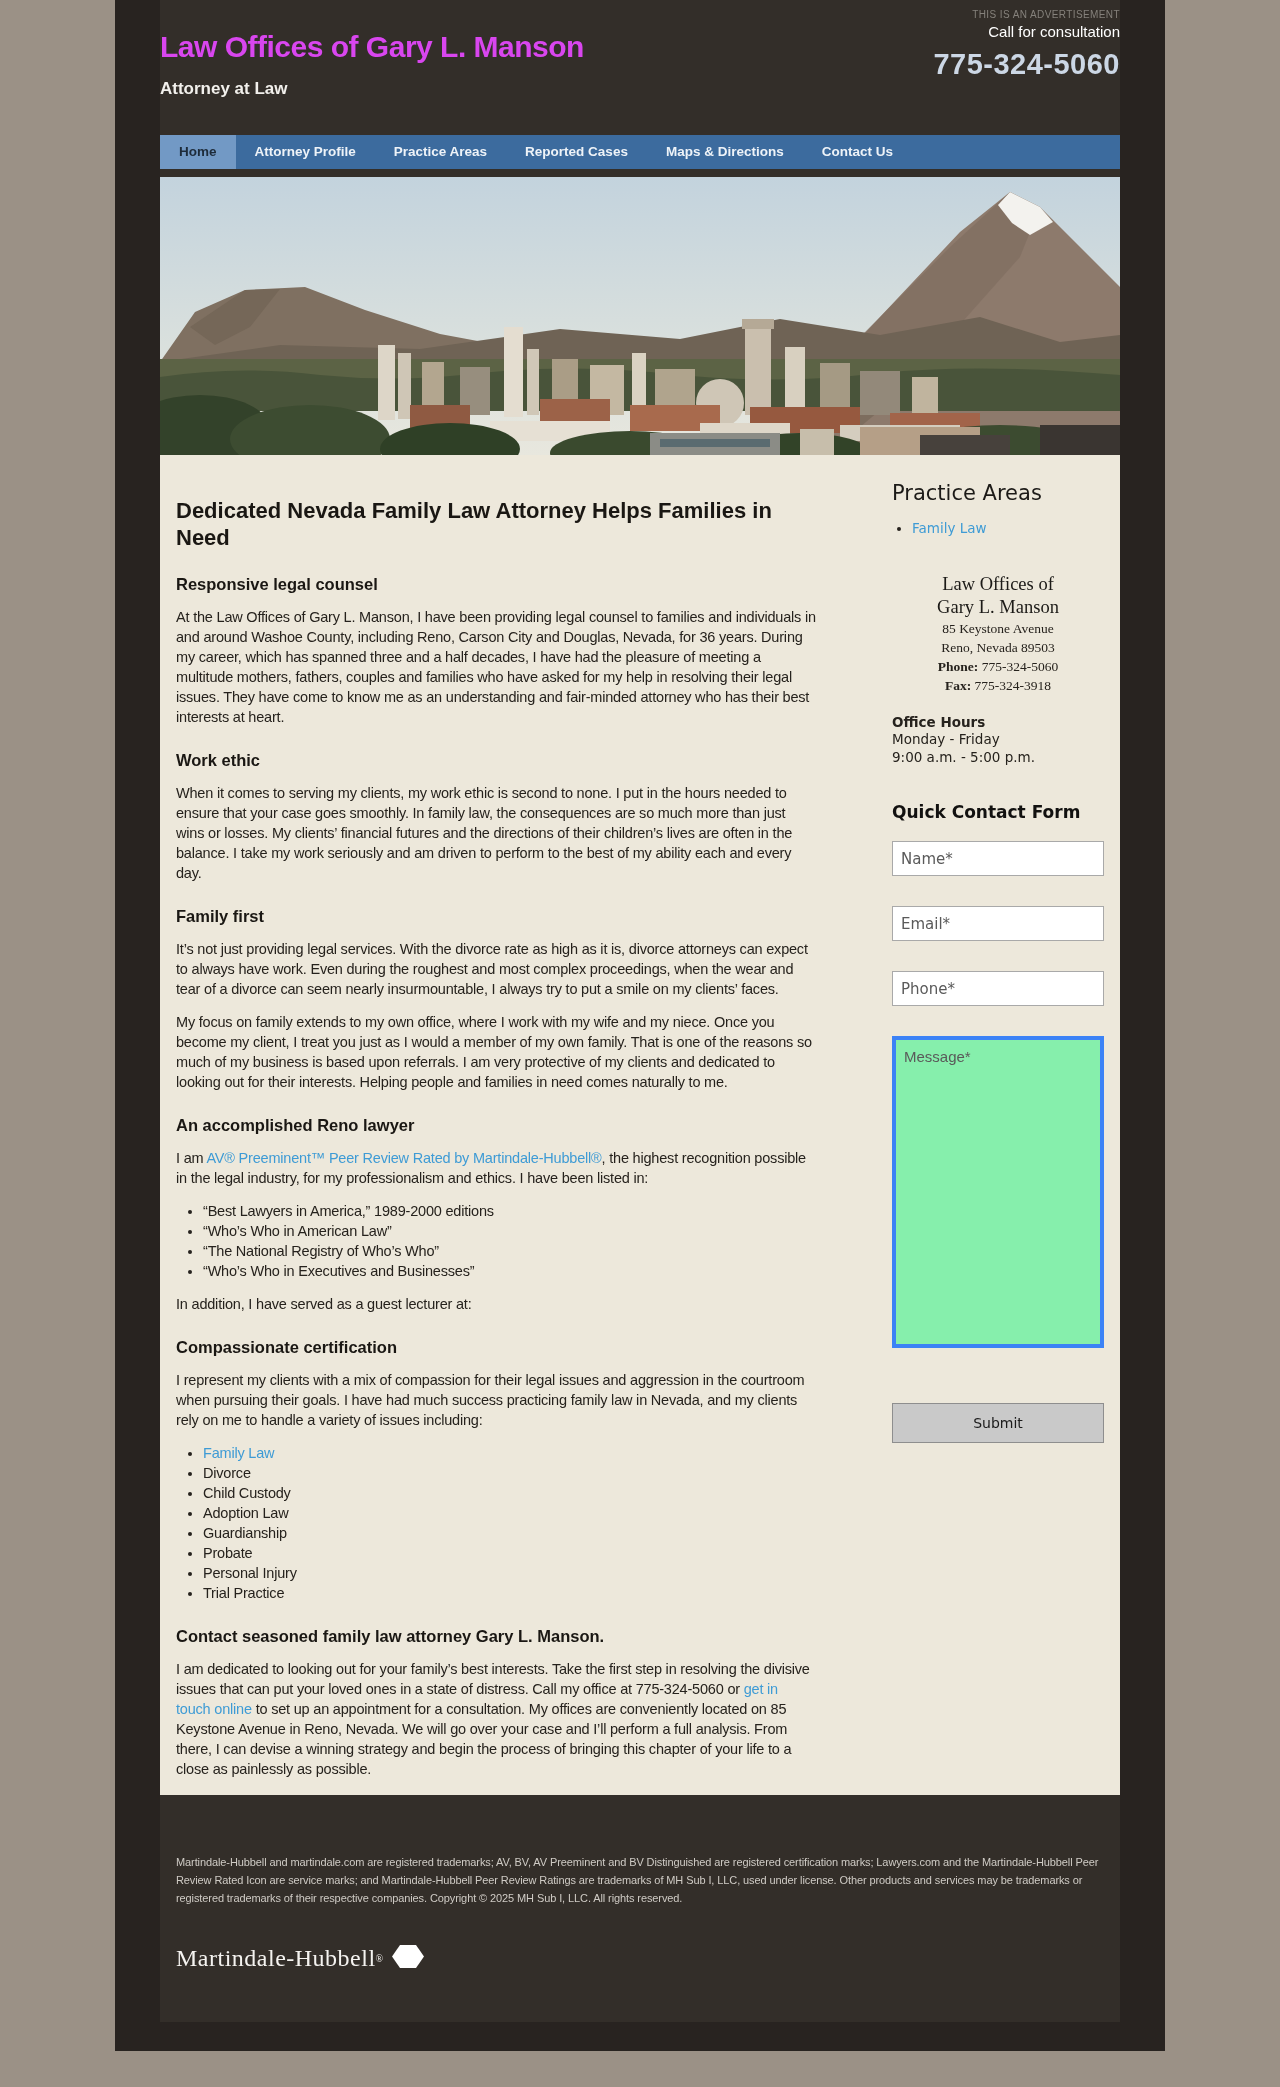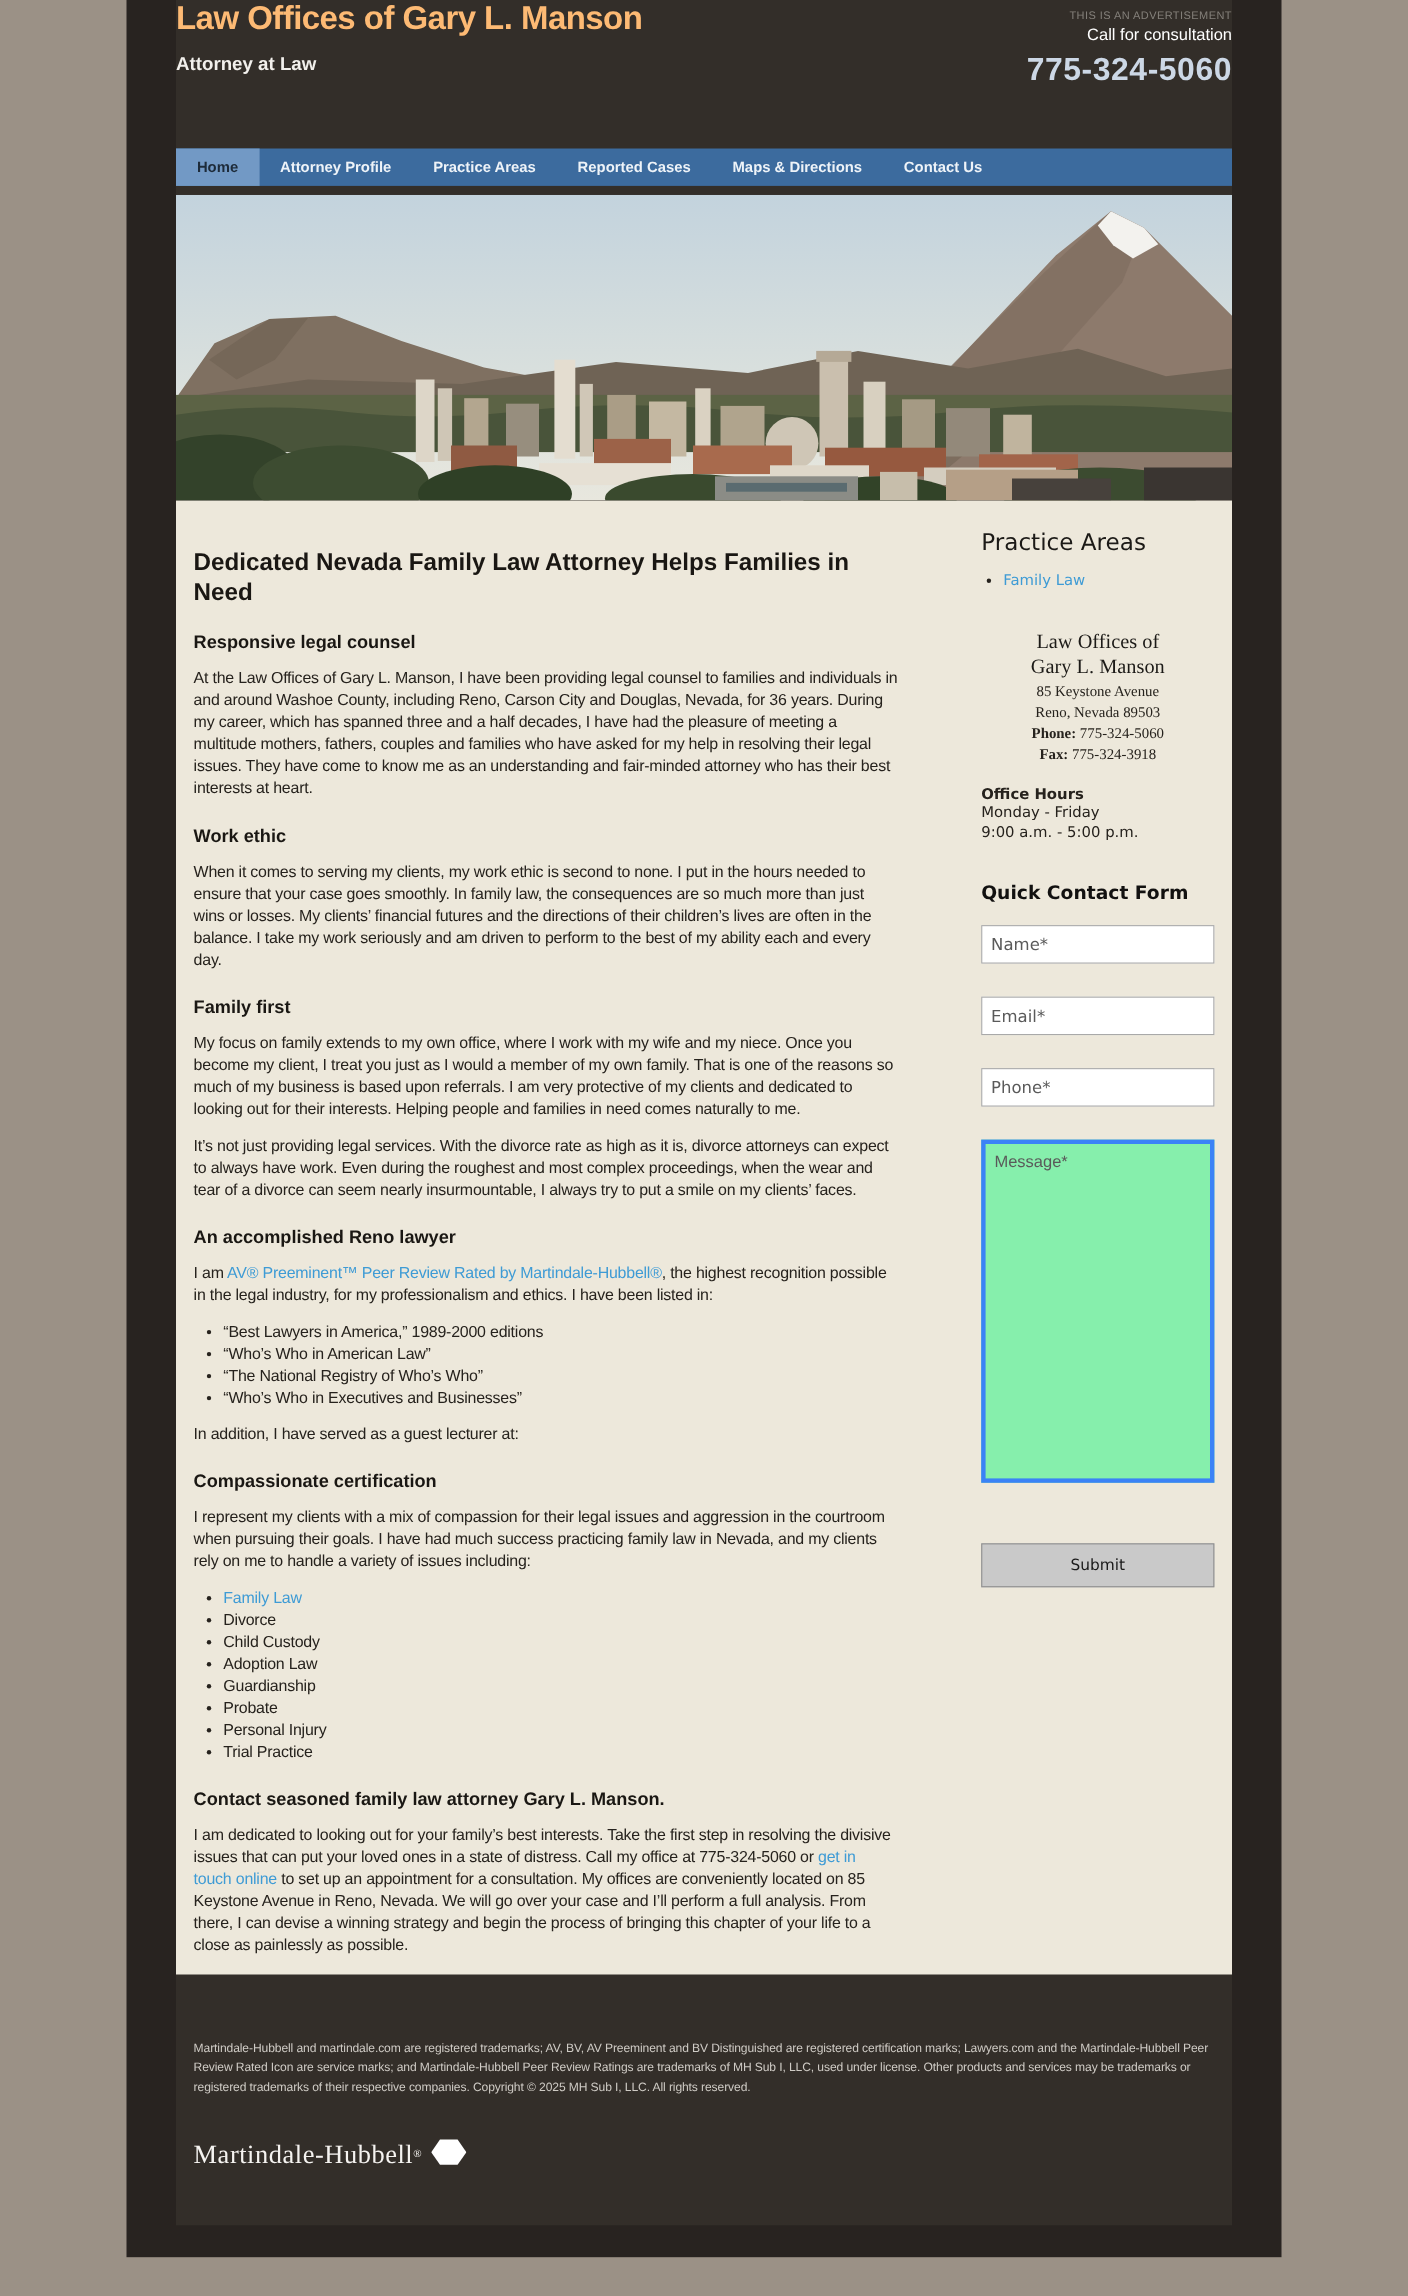--- a/index.html
+++ b/index.html
@@ -4,21 +4,21 @@
 <style>
   * { box-sizing: border-box; margin: 0; padding: 0; }
   html, body { background: #9b9186; }
   body { font-family: "Liberation Sans", sans-serif; padding-bottom: 20px; }
 
   .page { width: 1050px; margin: 0 auto; background: #282320; padding-bottom: 29px; }
   .inner { width: 960px; margin: 0 auto; background: #332e29; }
 
   
   .site-header { position: relative; height: 135px; }
-  .site-title { color: #fdba74; font-size: 30px; font-weight: bold; letter-spacing: -0.5px; }
+  .site-title { color: #d946ef; font-size: 30px; font-weight: bold; letter-spacing: -0.5px; padding-top: 30px; }
   .site-subtitle { color: #f2f0ec; font-size: 17px; font-weight: bold; margin-top: 15px; }
   .header-right { position: absolute; top: 9px; right: 0; text-align: right; }
   .ad-note { color: #85817b; font-size: 10px; letter-spacing: 0.4px; }
   .call-text { color: #ffffff; font-size: 15px; font-weight: normal; margin-top: 3px; }
   .phone-big { color: #ccd7e5; font-size: 29px; font-weight: bold; margin-top: 8px; letter-spacing: 0.5px; }
 
   
   .nav { display: flex; background: #3c6b9e; height: 34px; line-height: 34px; }
   .nav a { color: #eef3f8; font-size: 13.5px; font-weight: bold; text-decoration: none; padding: 0 19px; display: block; }
   .nav a.active { background: #7299c5; color: #1d2b3a; }
@@ -171,22 +171,22 @@
       <div class="content">
         <h1>Dedicated Nevada Family Law Attorney Helps Families in Need</h1>
 
         <h3>Responsive legal counsel</h3>
         <p>At the Law Offices of Gary L. Manson, I have been providing legal counsel to families and individuals in and around Washoe County, including Reno, Carson City and Douglas, Nevada, for 36 years. During my career, which has spanned three and a half decades, I have had the pleasure of meeting a multitude mothers, fathers, couples and families who have asked for my help in resolving their legal issues. They have come to know me as an understanding and fair-minded attorney who has their best interests at heart.</p>
 
         <h3>Work ethic</h3>
         <p>When it comes to serving my clients, my work ethic is second to none. I put in the hours needed to ensure that your case goes smoothly. In family law, the consequences are so much more than just wins or losses. My clients’ financial futures and the directions of their children’s lives are often in the balance. I take my work seriously and am driven to perform to the best of my ability each and every day.</p>
 
         <h3>Family first</h3>
+        <p>It’s not just providing legal services. With the divorce rate as high as it is, divorce attorneys can expect to always have work. Even during the roughest and most complex proceedings, when the wear and tear of a divorce can seem nearly insurmountable, I always try to put a smile on my clients’ faces.</p>
         <p>My focus on family extends to my own office, where I work with my wife and my niece. Once you become my client, I treat you just as I would a member of my own family. That is one of the reasons so much of my business is based upon referrals. I am very protective of my clients and dedicated to looking out for their interests. Helping people and families in need comes naturally to me.</p>
-        <p>It’s not just providing legal services. With the divorce rate as high as it is, divorce attorneys can expect to always have work. Even during the roughest and most complex proceedings, when the wear and tear of a divorce can seem nearly insurmountable, I always try to put a smile on my clients’ faces.</p>
 
         <h3>An accomplished Reno lawyer</h3>
         <p><span>I am </span><a href="#" class="txt-link">AV® Preeminent™ Peer Review Rated by Martindale-Hubbell®</a><span>, the highest recognition possible in the legal industry, for my professionalism and ethics. I have been listed in:</span></p>
 
         <ul>
           <li>“Best Lawyers in America,” 1989-2000 editions</li>
           <li>“Who’s Who in American Law”</li>
           <li>“The National Registry of Who’s Who”</li>
           <li>“Who’s Who in Executives and Businesses”</li>
         </ul>

